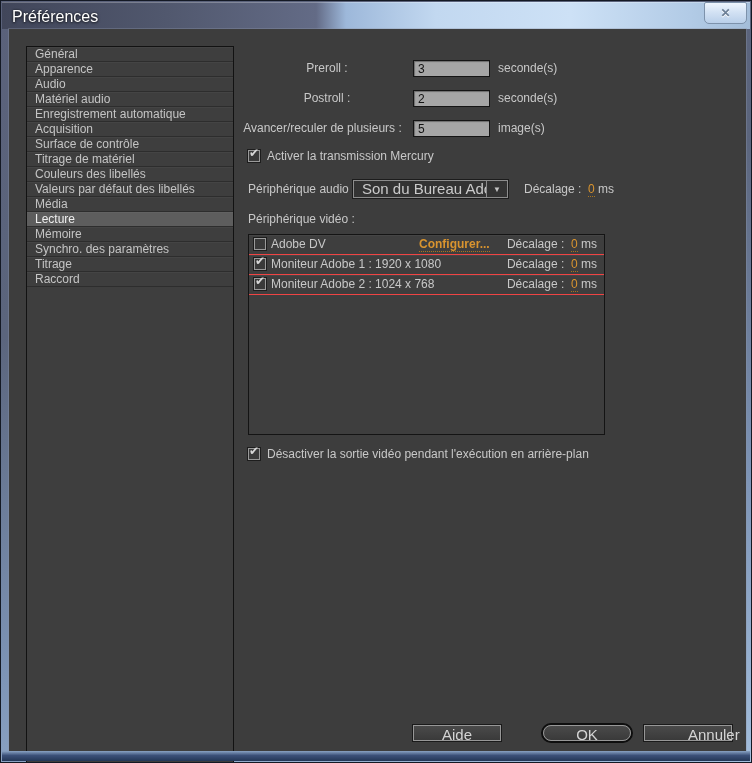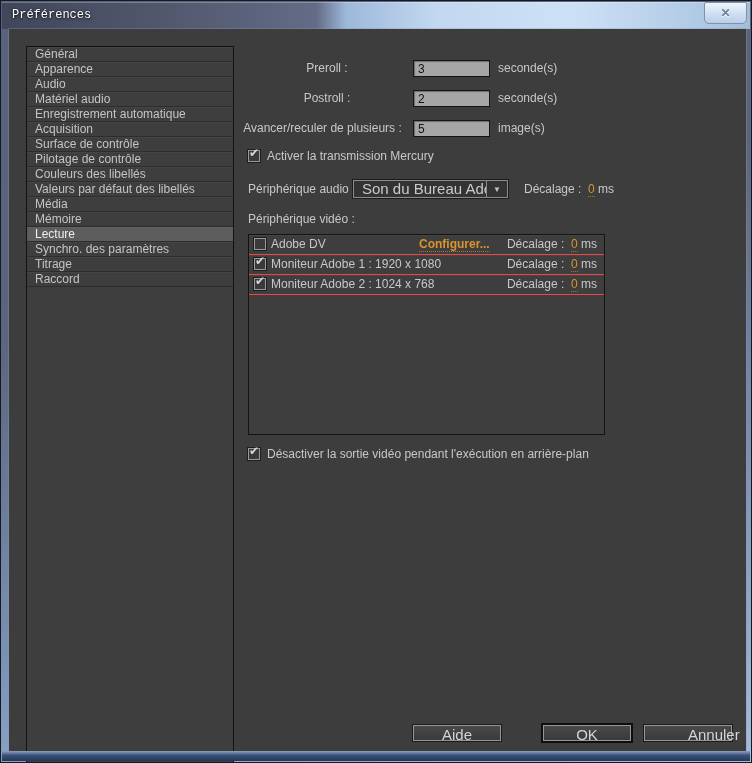--- a/index.html
+++ b/index.html
@@ -10,23 +10,22 @@
     position:relative; width:752px; height:763px; overflow:hidden;
     background:linear-gradient(165deg,#5a617a 0%,#5b657d 35%,#7d94b6 70%,#a3bedd 100%);
     border:1px solid #141924;
   }
   .titlebar {
     position:absolute; top:1px; left:1px; right:1px; height:27px;
     background:linear-gradient(90deg,#41465a 0%,#51586e 22%,#636b86 42%,#9db8da 46%,#c2d8f0 58%,#cde1f6 76%,#b2cbe6 92%,#a3bdd9 100%);
     box-shadow:inset 0 1px 0 rgba(255,255,255,.25);
   }
   .title-text {
-    position:absolute; left:10px; top:6px; font-size:12px; color:#ffffff;
+    position:absolute; left:10px; top:6px; font-size:16px; color:#ffffff;
     text-shadow:0 1px 3px rgba(0,0,0,.75), 0 0 2px rgba(0,0,0,.5);
-    font-family:Liberation Mono, monospace;
   }
   .close-btn {
     position:absolute; top:1px; left:703px; width:43px; height:22px;
     background:linear-gradient(180deg,#eff6fe 0%,#d3e2f4 45%,#b9cfe9 100%);
     border:1px solid #7d92ab; border-radius:2px 2px 5px 5px;
     color:#6e8097; font-weight:bold; font-size:12px; text-align:center; line-height:20px;
     text-shadow:0 1px 0 #ffffff; cursor:pointer;
   }
   .frame-bottom {
     position:absolute; left:1px; right:1px; bottom:1px; height:10px;
@@ -101,21 +100,21 @@
   .vconf { position:absolute; left:170px; top:2px; white-space:nowrap; }
   .voffset { position:absolute; right:7px; top:2px; color:#c8c8c8; white-space:nowrap; }
 
   
   .btn {
     position:absolute; width:88px; height:16px;
     background:linear-gradient(180deg,#4a4a4a,#3a3a3a);
     border:1px solid #979797; color:#d4d4d4; font-size:15px; text-align:center; line-height:18px;
     box-shadow:0 0 0 1px #1a1a1a; cursor:pointer;
   }
-  .btn.default { box-shadow:0 0 0 2px #0e0e0e; }
+  .btn.default { box-shadow:0 0 0 2px #0e0e0e;border-radius:9px; }
 </style>
 </head>
 <body>
 
 <div class="window">
 
   <div class="titlebar">
     <span class="title-text">Préférences</span>
   </div>
   <div class="close-btn">
@@ -125,26 +124,26 @@
   <div class="client">
 
     <div class="sidebar">
       <div class="side-item">Général</div>
       <div class="side-item">Apparence</div>
       <div class="side-item">Audio</div>
       <div class="side-item">Matériel audio</div>
       <div class="side-item">Enregistrement automatique</div>
       <div class="side-item">Acquisition</div>
       <div class="side-item">Surface de contrôle</div>
-      <div class="side-item">Pilotage de contrôle</div>
+      <div class="side-item">Titrage de matériel</div>
       <div class="side-item">Couleurs des libellés</div>
       <div class="side-item">Valeurs par défaut des libellés</div>
       <div class="side-item">Média</div>
+      <div class="side-item selected">Lecture</div>
       <div class="side-item">Mémoire</div>
-      <div class="side-item selected">Lecture</div>
       <div class="side-item">Synchro. des paramètres</div>
       <div class="side-item">Titrage</div>
       <div class="side-item">Raccord</div>
     </div>
 
     <div class="flabel r-anchor" style="left:239px; top:31px; width:158px;">Preroll :</div>
     <input class="field" style="left: 404px; top: 31px;" value="3">
     <div class="unit" style="left:489px; top:31px;">seconde(s)</div>
 
     <div class="flabel r-anchor" style="left:239px; top:61px; width:158px;">Postroll :</div>

